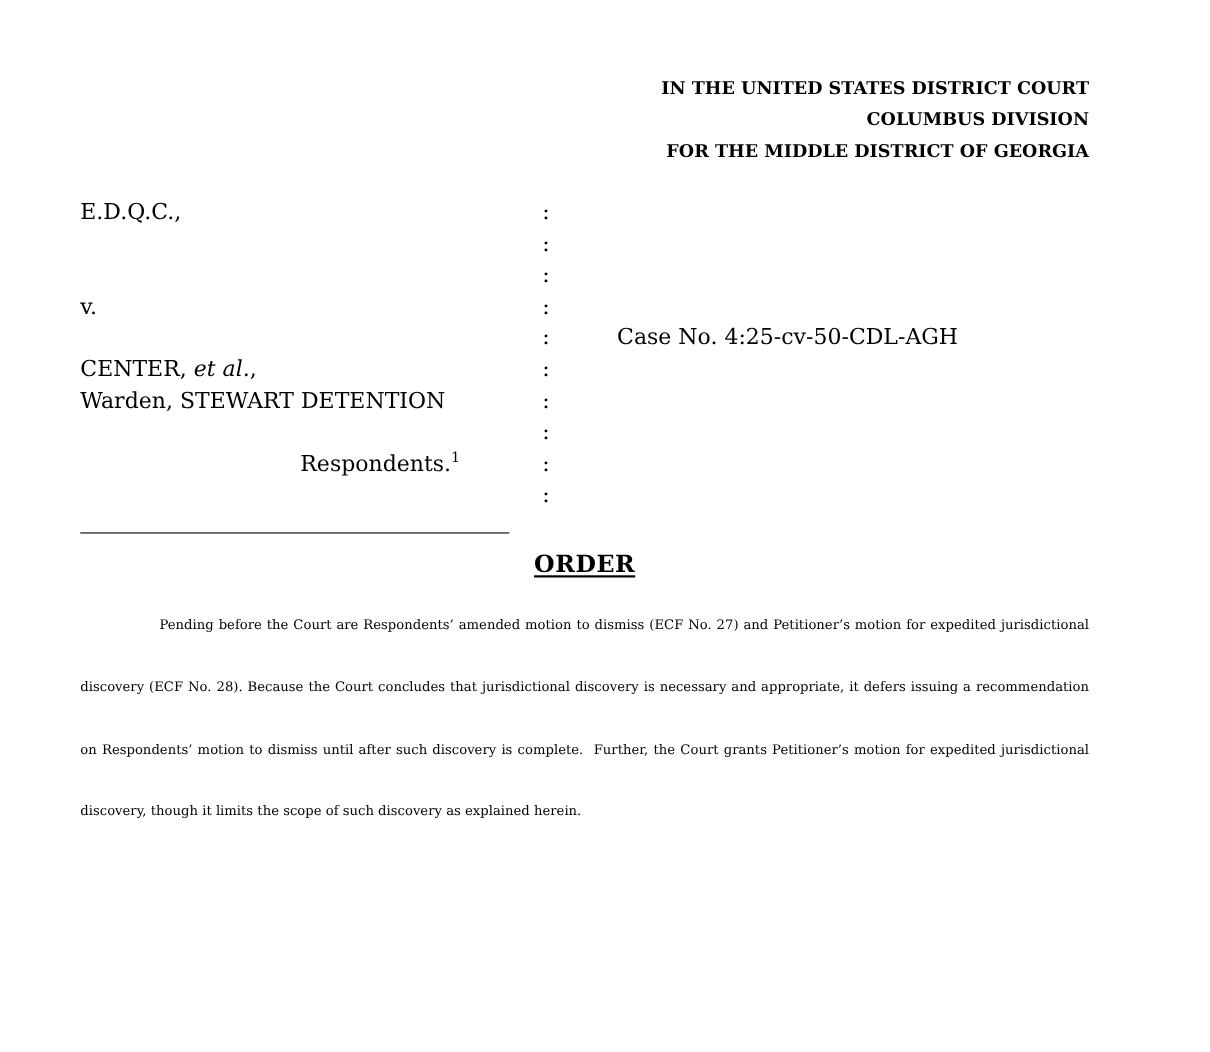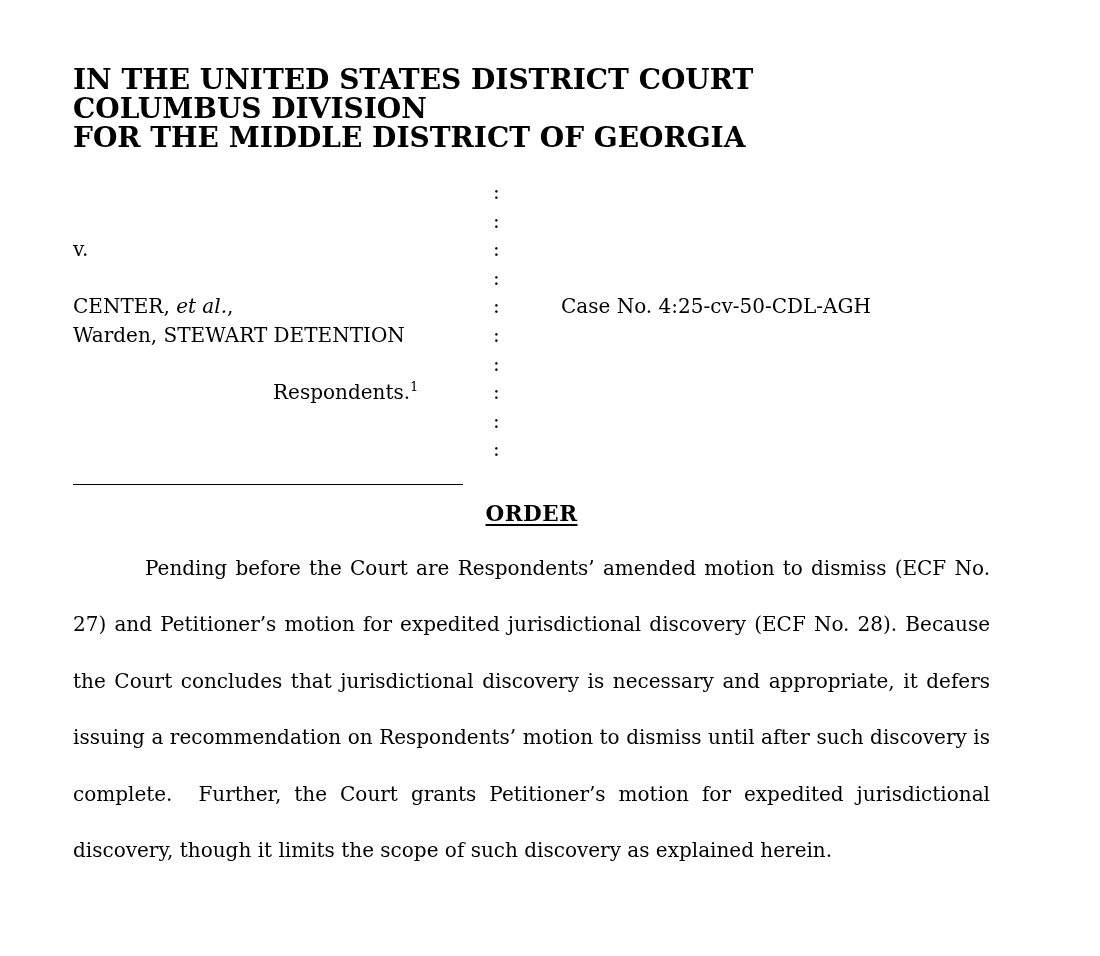--- a/index.html
+++ b/index.html
@@ -10,23 +10,23 @@
     height: 956px;
     background: #ffffff;
     color: #000000;
     font-family: "DejaVu Serif", "Liberation Serif", serif;
     overflow: hidden;
   }
   .content {
     padding: 65px 110px 0 73px; 
   }
   .court-header {
-    text-align: left;
+    text-align: right;
     font-weight: bold;
-    font-size: 28px;
+    font-size: 16px;
     line-height: 29px;
   }
   .caption {
     display: flex;
     margin-top: 26px;
     font-size: 20px;
   }
   .cap-row {
     height: 28.6px;
     line-height: 28.6px;
@@ -58,41 +58,42 @@
     font-size: 21.5px;
     letter-spacing: 0.5px;
   }
   .order-heading span {
     text-decoration: underline;
     text-underline-offset: 3px;
     text-decoration-thickness: 2px;
   }
   .body-paragraph {
     margin-top: 14px;
-    font-size: 20px;
+    font-size: 12px;
     line-height: 56.5px;
     text-align: justify;
     text-indent: 72px;
   }
 </style>
 </head>
 <body>
 
 <div class="page">
   <div class="content">
 
     <div class="court-header">
       <div>IN THE UNITED STATES DISTRICT COURT</div>
       <div>COLUMBUS DIVISION</div>
       <div>FOR THE MIDDLE DISTRICT OF GEORGIA</div>
     </div>
 
     <div class="caption">
 
       <div class="cap-left">
+        <div class="cap-row">E.D.Q.C.,</div>
         <div class="cap-row"></div>
         <div class="cap-row"></div>
         <div class="cap-row">v.</div>
         <div class="cap-row"></div>
         <div class="cap-row"><span>CENTER, </span><span class="italic">et al.</span><span>,</span></div>
         <div class="cap-row">Warden, STEWART DETENTION</div>
         <div class="cap-row"></div>
         <div class="cap-row indent"><span>Respondents.</span><sup class="fn">1</sup></div>
       </div>
 

